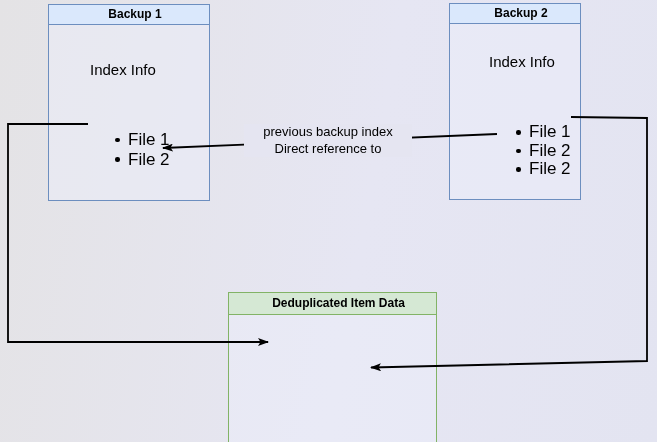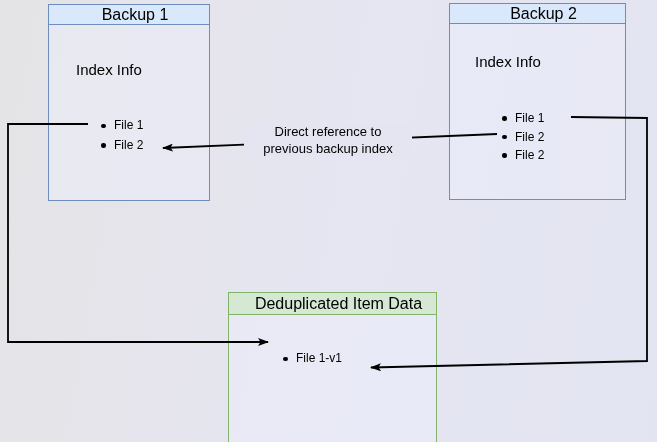--- a/index.html
+++ b/index.html
@@ -14,53 +14,53 @@
   .box{
     position:absolute;
     border:1.5px solid #6c8ebf;
     background:rgba(236,238,250,0.5);
     z-index:1;
     box-sizing:border-box;
   }
   .box.green{border-color:#82b366;}
   .box-header{
     text-align:center;
-    font-weight:normal;
-    font-size:16px;
+    font-weight:bold;
+    font-size:12px;
     line-height:19px;
     height:19px;
     border-bottom:1.5px solid #6c8ebf;
     background:#dae8fc;
     padding-left:12px;
   }
   .box.green .box-header{
     border-bottom-color:#82b366;
     background:#d5e8d4;
     line-height:21px;height:21px;
   }
   .box-body{position:relative;width:100%;}
-  .index-label{position:absolute;font-size:15px;white-space:nowrap;}
+  .index-label{position:absolute;font-size:15px;white-space:nowrap;margin-left:14px;}
   ul.file-list{
-    list-style:none;margin:0;padding:0;
+    list-style:none;margin:14px;padding:0;
     position:absolute;
-    font-size:12px;
+    font-size:17px;
     white-space:nowrap;
   }
   ul.file-list li{position:relative;padding-left:14px;}
   ul.file-list li::before{
     content:"";
     position:absolute;left:1px;top:50%;
     width:4.5px;height:4.5px;margin-top:-2.25px;
     border-radius:50%;
     background:#000;
   }
   #backup1{left:48px;top:4px;width:162px;height:197px;}
   #backup1 .index-label{left:27px;top:36px;}
   #backup1 ul.file-list{left:51px;top:91px;line-height:19.5px;}
-  #backup2{left:449px;top:3px;width:177px;height:197px;}
+  #backup2{left:449px;top:3px;width:132px;height:197px;}
   #backup2 .index-label{left:25px;top:29px;}
   #backup2 ul.file-list{left:51px;top:85px;line-height:18.5px;}
   #dedup{left:228px;top:292px;width:209px;height:157px;}
   #dedup ul.file-list{left:53px;top:34px;line-height:19.5px;}
   svg.connectors{
     position:absolute;left:0;top:0;z-index:2;
     pointer-events:none;
   }
   .annotation{
     position:absolute;
@@ -97,37 +97,36 @@
         <li>File 2</li>
         <li>File 2</li>
       </ul>
     </div>
   </div>
 
   <div class="box green" id="dedup">
     <div class="box-header">Deduplicated Item Data</div>
     <div class="box-body">
       <ul class="file-list">
-        <li>File 1-v1</li>
       </ul>
     </div>
   </div>
 
   <svg class="connectors" width="657" height="442" viewBox="0 0 657 442">
     <defs>
       <marker id="arrowhead" markerWidth="11" markerHeight="8" refX="10" refY="4" orient="auto" markerUnits="userSpaceOnUse">
         <path d="M0,0 L11,4 L0,8 L2.5,4 Z" fill="#000"></path>
       </marker>
     </defs>
 
     <path d="M497,134 L163,148" fill="none" stroke="#000" stroke-width="1.8" marker-end="url(#arrowhead)"></path>
 
     <path d="M88,124 L8,124 L8,342 L268,342" fill="none" stroke="#000" stroke-width="1.8" stroke-linejoin="miter" marker-end="url(#arrowhead)"></path>
 
     <path d="M571,117 L647,118 L647,361 L371,367.5" fill="none" stroke="#000" stroke-width="1.8" stroke-linejoin="miter" marker-end="url(#arrowhead)"></path>
   </svg>
 
   <div class="annotation">
+    <div>previous backup index</div>
     <div>Direct reference to</div>
-    <div>previous backup index</div>
   </div>
 
 </div>
 
 </body></html>

